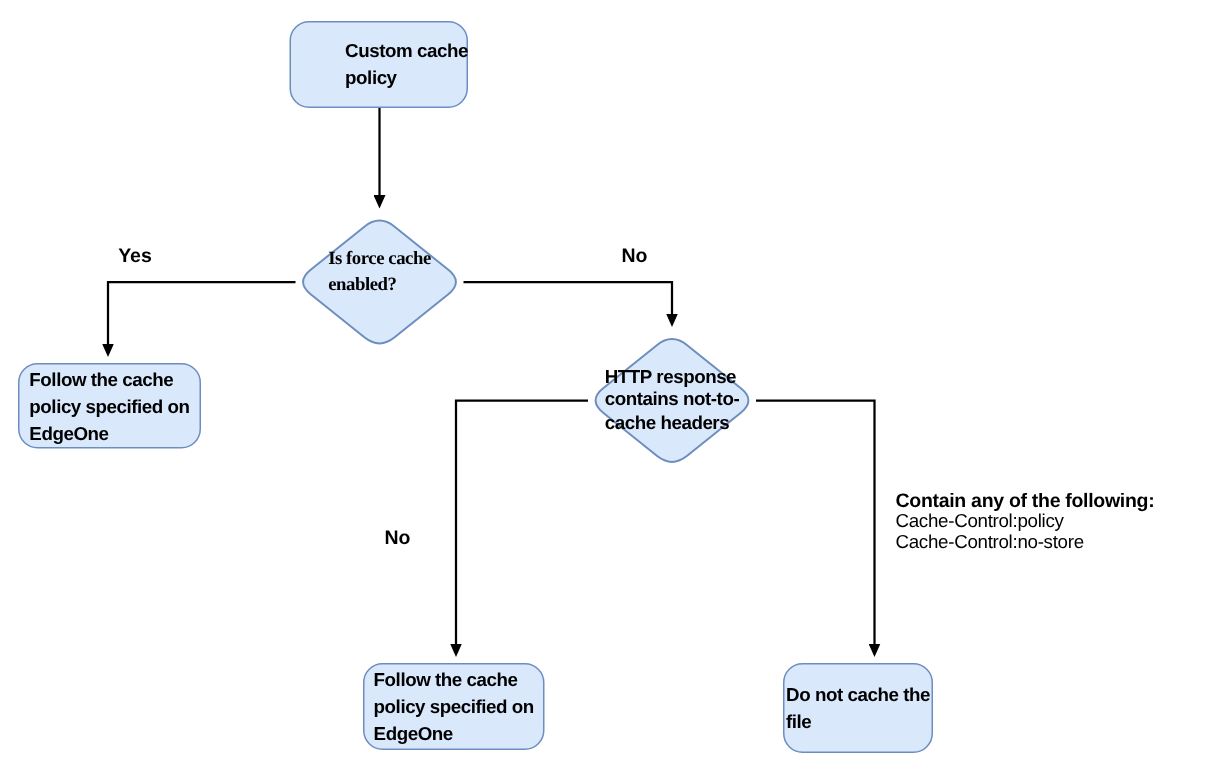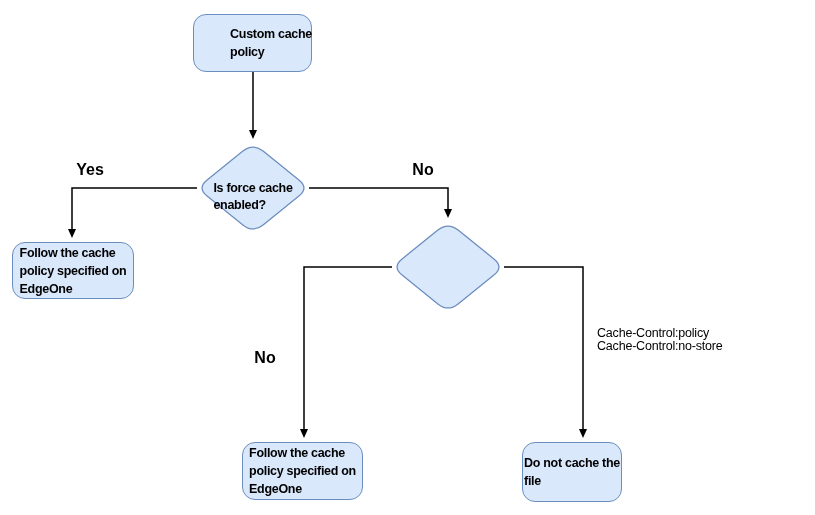--- a/index.html
+++ b/index.html
@@ -41,21 +41,21 @@
     align-items: center;
     justify-content: center;
     box-sizing: border-box;
   }
   .diamond-label.d1 .label { line-height: 17px; }
   .diamond-label.d2 .label { line-height: 15.5px; }
   .edge-label {
     position: absolute;
     transform: translate(-50%, -50%);
     font-weight: 700;
-    font-size: 16px;
+    font-size: 13px;
     white-space: nowrap;
     text-align: center;
   }
   .annotation {
     position: absolute;
     left: 597px;
     top: 327px;
     font-size: 12.5px;
     line-height: 13.4px;
     letter-spacing: -0.2px;
@@ -104,28 +104,34 @@
     <span class="label">Follow the cache
 policy specified on
 EdgeOne</span>
   </div>
 
   <div class="node" style="left:522px; top:442px; width:100px; height:60px;">
     <span class="label">Do not cache the
 file</span>
   </div>
 
-  <div class="diamond-label d1" style="left:197px; top:152px; width:112px; height:90px;">
+  <div class="diamond-label d1" style="left:197px; top:136px; width:112px; height:90px;font-family:Liberation Serif, serif;">
     <span class="label">Is force cache
 enabled?</span>
   </div>
 
+  <div class="diamond-label d2" style="left:392px; top:222px; width:112px; height:90px;">
+    <span class="label">HTTP response
+contains not-to-
+cache headers</span>
+  </div>
 
   <div class="edge-label" style="left:90px; top:170px;">Yes</div>
   <div class="edge-label" style="left:423px; top:170px;">No</div>
   <div class="edge-label" style="left:265px; top:358px;">No</div>
 
   <div class="annotation">
+    <div class="heading">Contain any of the following:</div>
     <div>Cache-Control:policy</div>
     <div>Cache-Control:no-store</div>
   </div>
 
 </div>
 
 </body></html>

